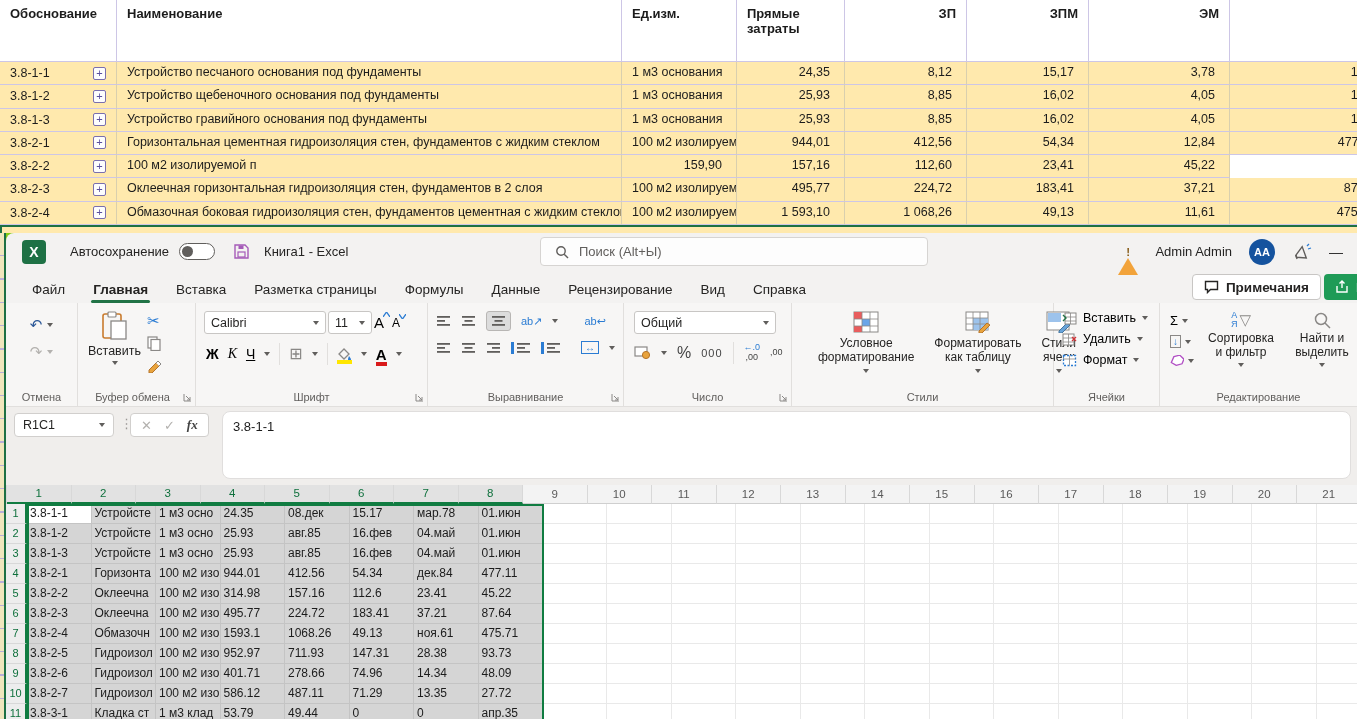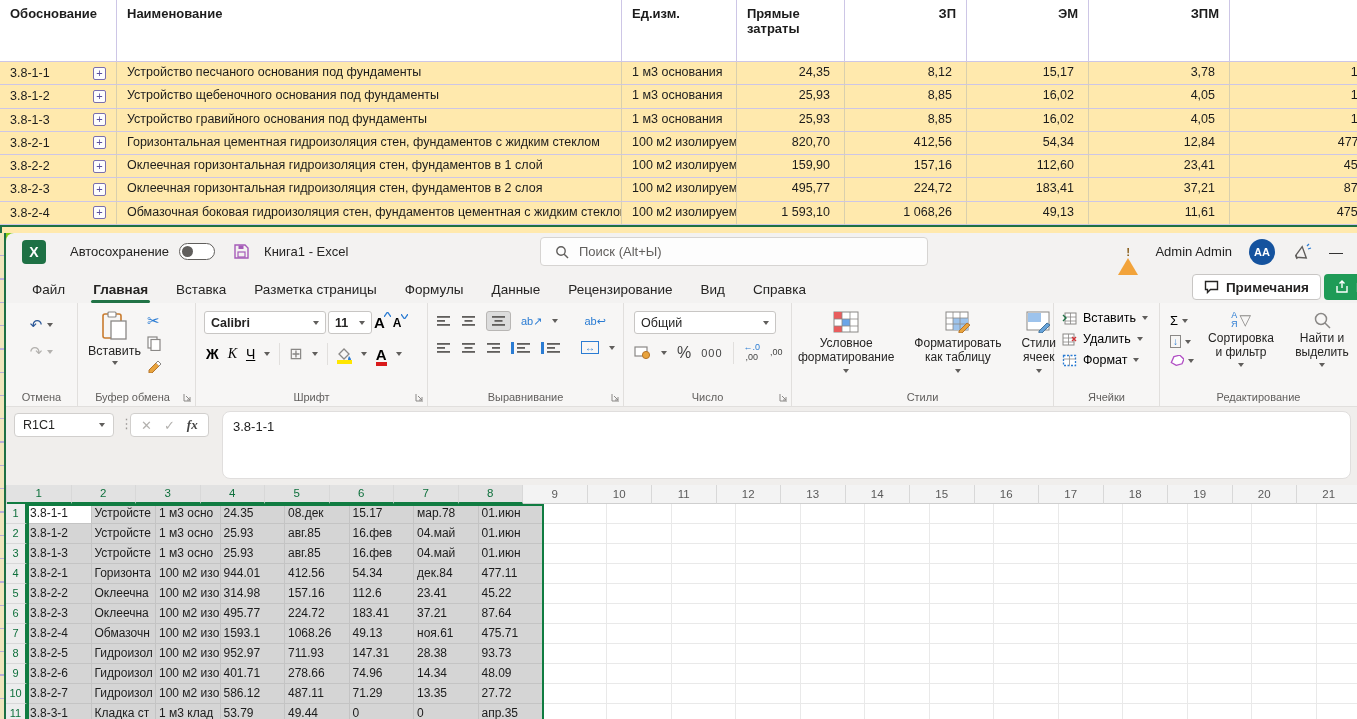--- a/index.html
+++ b/index.html
@@ -56,32 +56,32 @@
   .g-num { width:168px; } .g-styles { width:262px; } .g-cells { width:106px; } .g-edit { flex:1; }
   .ic { color:#444; font-size:15px; line-height:1; }
   .dim { color:#b3b1ae; }
   .caret { display:inline-block; width:0; height:0; border-left:3.5px solid transparent; border-right:3.5px solid transparent; border-top:4px solid #605e5c; vertical-align:middle; }
   .undo-col { display:flex; flex-direction:column; gap:12px; align-items:center; padding-top:6px; }
   .undo-row { display:flex; gap:5px; align-items:center; font-size:17px; }
   .clip-wrap { display:flex; gap:6px; padding-left:10px; }
   .paste-big { display:flex; flex-direction:column; align-items:center; gap:3px; font-size:12.5px; color:#252423; }
   .clip-col { display:flex; flex-direction:column; gap:8px; padding-top:2px; align-items:flex-start; }
   .combo { background:#fff; border:1px solid #c8c6c4; border-radius:3px; height:23px; display:flex; align-items:center; justify-content:space-between; padding:0 6px; font-size:12.5px; color:#252423; }
-  .fline1 { display:flex; gap:2px; align-items:center; padding-left:8px;font-weight:bold; }
+  .fline1 { display:flex; gap:2px; align-items:center; padding-left:8px; }
   .fline2 { display:flex; gap:9px; align-items:center; padding-left:10px; margin-top:9px; font-size:14px; }
   .bld { font-weight:700; } .itl { font-style:italic; font-family:"Liberation Serif", serif; } .unl { text-decoration:underline; }
   .colorbtn { position:relative; display:inline-block; }
   .colorbtn .bar { position:absolute; left:0; right:0; bottom:-3px; height:4px; }
   .aline { display:flex; gap:10px; align-items:center; padding-left:8px; }
   .aline2 { margin-top:10px; }
   .vdiv { width:1px; height:22px; background:#e1dfdd; }
   .num-l2 { display:flex; gap:10px; align-items:center; padding-left:10px; margin-top:8px; font-size:13px; color:#444; }
   .k000 { font-size:11px; letter-spacing:1px; color:#444; }
   .decbtn { font-size:9px; color:#2b7cd3; line-height:1.1; text-align:center; }
-  .styles-wrap { display:flex; gap:20px; padding-left:6px; }
+  .styles-wrap { display:flex; gap:20px; padding-left:6px;margin-left:20px; }
   .stylebtn { display:flex; flex-direction:column; align-items:center; gap:4px; font-size:12px; color:#252423; text-align:center; line-height:1.15; }
   .cells-col { display:flex; flex-direction:column; gap:7px; padding-left:8px; font-size:12.5px; }
   .cells-item { display:flex; align-items:center; gap:6px; }
   .edit-wrap { display:flex; gap:10px; padding-left:10px; }
   .edit-mini { display:flex; flex-direction:column; gap:7px; padding-top:2px; }
   .edit-mini .mi { display:flex; align-items:center; gap:4px; font-size:13px; }
   .bigbtn { display:flex; flex-direction:column; align-items:center; gap:3px; font-size:12px; color:#252423; text-align:center; line-height:1.15; }
 
   
   .fxbar { position:relative; height:78px; background:#f0eeec; }
@@ -114,22 +114,22 @@
 
 <div id="page">
 
   <div id="toptable">
     <div class="pt-grid pt-head">
       <div class="pt-cell">Обоснование</div>
       <div class="pt-cell">Наименование</div>
       <div class="pt-cell">Ед.изм.</div>
       <div class="pt-cell">Прямые затраты</div>
       <div class="pt-cell num">ЗП</div>
+      <div class="pt-cell num">ЗПМ</div>
       <div class="pt-cell num">ЭМ</div>
-      <div class="pt-cell num">ЗПМ</div>
       <div class="pt-cell num">МР</div>
     </div>
     <div id="pt-rows">
         <div class="pt-grid pt-row">
           <div class="pt-cell pt-code">
             <span>3.8-1-1</span>
             <span class="plusbox">+</span>
           </div>
           <div class="pt-cell">Устройство песчаного основания под фундаменты</div>
           <div class="pt-cell">1 м3 основания</div>
@@ -165,32 +165,31 @@
           <div class="pt-cell num">4,05</div>
           <div class="pt-cell num">1,06</div>
         </div>
         <div class="pt-grid pt-row">
           <div class="pt-cell pt-code">
             <span>3.8-2-1</span>
             <span class="plusbox">+</span>
           </div>
           <div class="pt-cell">Горизонтальная цементная гидроизоляция стен, фундаментов с жидким стеклом</div>
           <div class="pt-cell">100 м2 изолируемой п</div>
-          <div class="pt-cell num">820,70</div>
+          <div class="pt-cell num">944,01</div>
           <div class="pt-cell num">412,56</div>
           <div class="pt-cell num">54,34</div>
           <div class="pt-cell num">12,84</div>
           <div class="pt-cell num">477,11</div>
         </div>
         <div class="pt-grid pt-row">
           <div class="pt-cell pt-code">
             <span>3.8-2-2</span>
             <span class="plusbox">+</span>
           </div>
-          <div class="pt-cell">Оклеечная горизонтальная гидроизоляция стен, фундаментов в 1 слой</div>
           <div class="pt-cell">100 м2 изолируемой п</div>
           <div class="pt-cell num">159,90</div>
           <div class="pt-cell num">157,16</div>
           <div class="pt-cell num">112,60</div>
           <div class="pt-cell num">23,41</div>
           <div class="pt-cell num">45,22</div>
         </div>
         <div class="pt-grid pt-row">
           <div class="pt-cell pt-code">
             <span>3.8-2-3</span>

